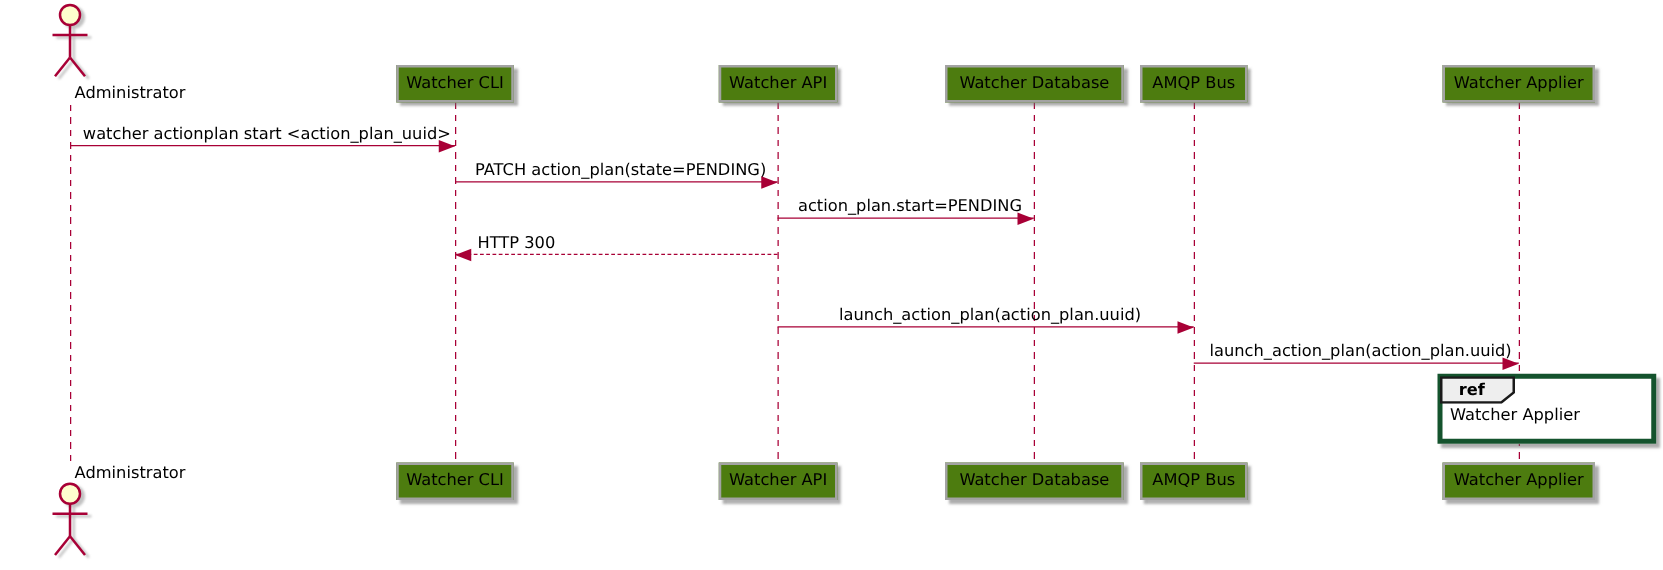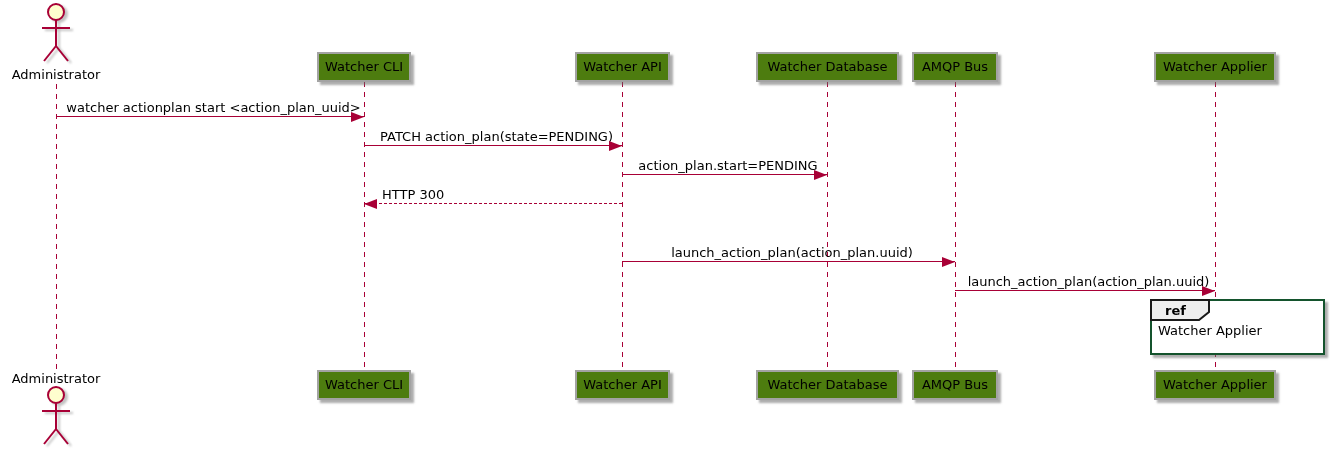--- a/index.html
+++ b/index.html
@@ -14,35 +14,35 @@
   .pbox {
     position:absolute; box-sizing:border-box; height:30px;
     background:#4d7c0f; border:2px solid #a3a3a3;
     font-size:13px; line-height:25px; text-align:center; white-space:nowrap;
     box-shadow:3px 3px 2px rgba(105,105,105,0.55);
   }
   .actor { position:absolute; }
   .actor svg { filter:drop-shadow(3px 2px 1px rgba(120,120,120,0.45)); }
   .actor-label {
     position:absolute; width:96px; text-align:center;
-    font-size:13px; white-space:nowrap;
+    font-size:13px; white-space:nowrap;margin-left:48px;
   }
   .message { position:absolute; font-size:13px; }
   .msg-label { height:16px; line-height:15px; white-space:nowrap; }
   .msg-label.ltr { margin-left:7px;text-align:center; }
   .msg-label.rtl { margin-left:18px; }
   .msg-line { position:relative; height:0; border-top:1px solid #A80036; }
   .msg-line.dashed { border-top-style:dashed; }
   .head { position:absolute; top:-5px; width:0; height:0;
           border-top:5px solid transparent; border-bottom:5px solid transparent; }
   .head.right { right:0;  border-left:13px solid #A80036; }
   .head.left  { left:0;   border-right:13px solid #A80036; }
   .ref-box {
     position:absolute; box-sizing:border-box; background:#ffffff;
-    border:2px solid #14532d; box-shadow:3px 3px 2px rgba(105,105,105,0.55);
+    border:4px solid #14532d; box-shadow:3px 3px 2px rgba(105,105,105,0.55);
   }
   .ref-tab { position:absolute; top:-2px; left:-2px; }
   .ref-keyword { position:absolute; top:2px; left:13px; font-size:13px; font-weight:bold; }
   .ref-body { position:absolute; top:22px; left:6px; font-size:13px; line-height:15px; white-space:nowrap; }
 </style>
 </head>
 <body>
 
 <div class="diagram">
 

